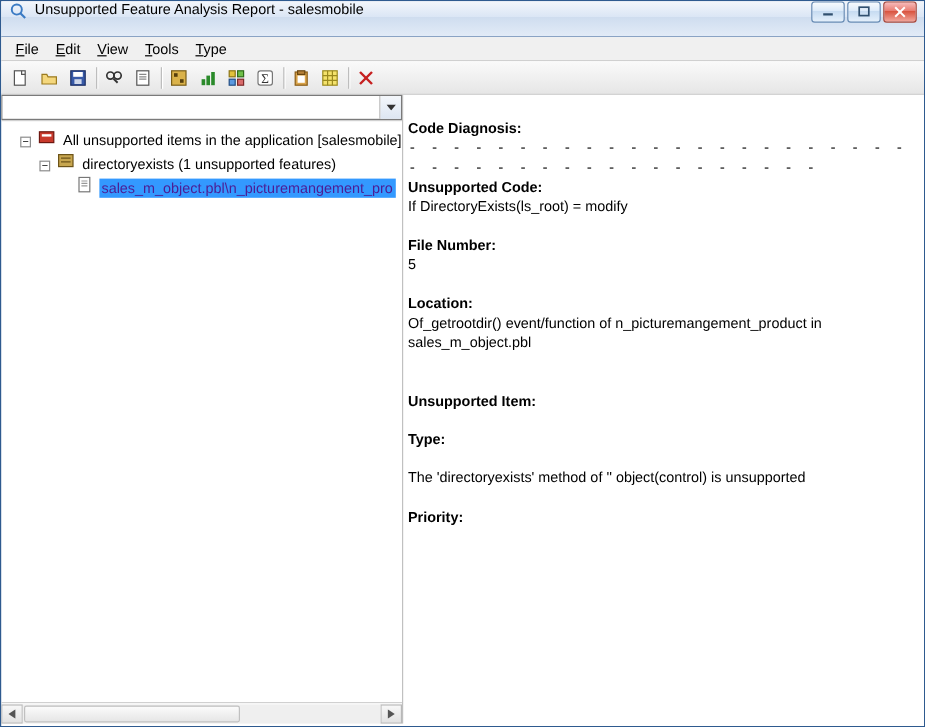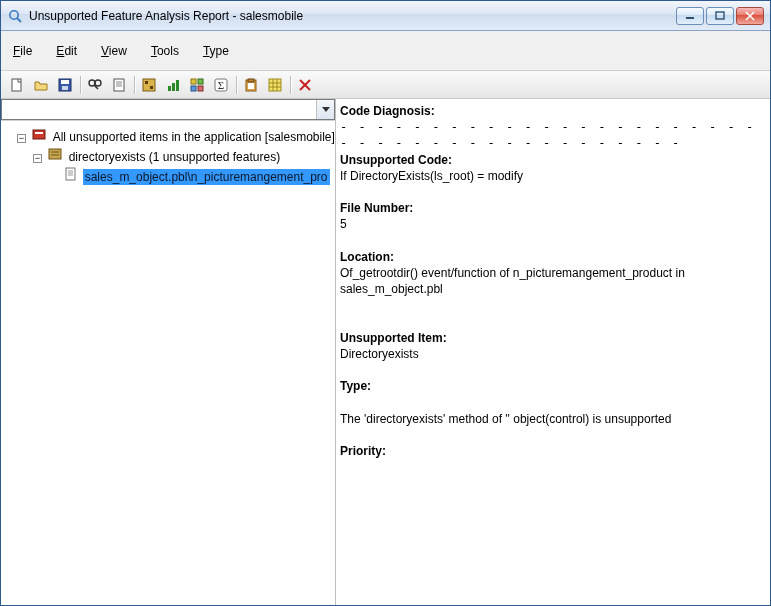--- a/index.html
+++ b/index.html
@@ -3,63 +3,63 @@
 <meta charset="utf-8">
 <style>
   * { box-sizing: border-box; }
   html, body { margin:0; padding:0; font-family: "Segoe UI", Tahoma, sans-serif; font-size:12px; color:#000; }
   body { background:#fff; width:771px; height:606px; overflow:hidden; border:1px solid #2e5a8f; }
   
   .titlebar {
     height:30px;
     background: linear-gradient(#f3f6fb, #dbe6f5 45%, #cfddef 46%, #e2ebf7);
     border-bottom:1px solid #8aa3c4;
-    display:flex; align-items:center; padding:0 6px;
+    display:flex; align-items:flex-start; padding:0 6px;
   }
   .titlebar .app-icon { width:16px; height:16px; margin-right:6px; display:flex; align-items:center; justify-content:center; }
   .titlebar .title-text { flex:1; color:#000; font-size:12px; }
   .win-buttons { display:flex; gap:2px; }
   .win-btn {
     width:28px; height:18px; border:1px solid #6a8db5; border-radius:3px;
     background:linear-gradient(#f8fbfe,#dceaf9 45%,#c6dbf1 46%,#e5f0fb);
     display:flex; align-items:center; justify-content:center;
   }
   .win-btn.close { background:linear-gradient(#f7bcbc,#e87a6f 45%,#d8533f 46%,#f2a79d); border-color:#a8493d; }
   .win-btn svg { display:block; }
   
   .menubar {
-    height:40px; display:flex; align-items:center; padding:0 6px; gap:12px;
+    height:20px; display:flex; align-items:center; padding:0 6px; gap:2px;
     background:#f0f0f0; border-bottom:1px solid #d0d0d0;
   }
   .menu-item { padding:2px 6px; }
   .menu-item .mn-text { display:inline-block; }
   .menu-item .mn-text::first-letter { text-decoration:underline; }
   
   .toolbar {
     height:28px; display:flex; align-items:center; padding:0 4px; gap:0;
     background:linear-gradient(#fafafa,#e6e6e6); border-bottom:1px solid #c9c9c9;
   }
   .tbtn { width:24px; height:22px; display:flex; align-items:center; justify-content:center; border:1px solid transparent; border-radius:2px; }
   .tsep { width:6px; height:22px; display:flex; align-items:center; justify-content:center; }
   .tsep::before { content:""; display:block; width:1px; height:18px; background:#bdbdbd; box-shadow:1px 0 0 #fff; }
   
   .main { display:flex; height: calc(606px - 30px - 22px - 28px - 2px); }
   .left-pane { width:335px; border-right:1px solid #c0c0c0; display:flex; flex-direction:column; }
-  .right-pane { flex:1; padding:4px 4px 4px 4px; overflow:auto; line-height:1.35; }
+  .right-pane { flex:1; padding:20px 4px 4px 4px; overflow:auto; line-height:1.35; }
   
   .combo-row { height:22px; display:flex; align-items:stretch; border-bottom:1px solid #d0d0d0; }
   .combo-box { flex:1; border:1px solid #7a7a7a; background:#fff; display:flex; align-items:center; justify-content:flex-end; }
   .combo-arrow { width:18px; height:100%; display:flex; align-items:center; justify-content:center; border-left:1px solid #bfbfbf;
     background:linear-gradient(#f4f7fb,#dde6f2); }
   
   .tree-wrap { flex:1; overflow:auto; padding:4px 0 0 0; position:relative; }
   .tree ul { list-style:none; margin:0; padding:0 0 0 16px; }
   .tree li { white-space:nowrap; line-height:16px; margin:1px 0; }
   .tree-row { display:inline-flex; align-items:center; gap:4px; padding:0 2px; }
-  .tree-row.selected { background:#3399ff; color:#0f172a; }
+  .tree-row.selected { background:#3399ff; color:#4c1d95; }
   .expander { width:9px; height:9px; border:1px solid #8d8d8d; display:inline-flex; align-items:center; justify-content:center; font-size:9px; line-height:7px; background:#fff; color:#000; margin-right:2px; }
   .spacer-exp { display:inline-block; width:11px; }
   .node-icon { width:16px; height:16px; display:inline-flex; align-items:center; justify-content:center; }
   
   .hscroll { height:18px; border-top:1px solid #d0d0d0; display:flex; align-items:center; }
   .hscroll .arrow { width:18px; height:16px; border:1px solid #b8b8b8; background:linear-gradient(#f7f7f7,#e3e3e3); display:flex; align-items:center; justify-content:center; }
   .hscroll .track { flex:1; height:16px; background:#efefef; position:relative; }
   .hscroll .thumb { position:absolute; left:0; top:0; width:180px; height:14px; margin:1px; border:1px solid #c0c0c0; border-radius:2px; background:linear-gradient(#fbfbfb,#e6e6e6); }
   
   .right-pane .sec-label { font-weight:bold; }
@@ -272,21 +272,20 @@
     <div class="sec-label">Unsupported Code:</div>
     <div>If DirectoryExists(ls_root) = modify</div>
     <br>
     <div class="sec-label">File Number:</div>
     <div>5</div>
     <br>
     <div class="sec-label">Location:</div>
     <div>Of_getrootdir() event/function of n_picturemangement_product in sales_m_object.pbl</div>
     <br><br>
     <div class="sec-label">Unsupported Item:</div>
-    <div>Directoryexists</div>
     <br>
     <div class="sec-label">Type:</div>
     <div></div>
     <br>
     <div>The 'directoryexists' method of '' object(control) is unsupported</div>
     <br>
     <div class="sec-label">Priority:</div>
   </div>
 </div>
 

